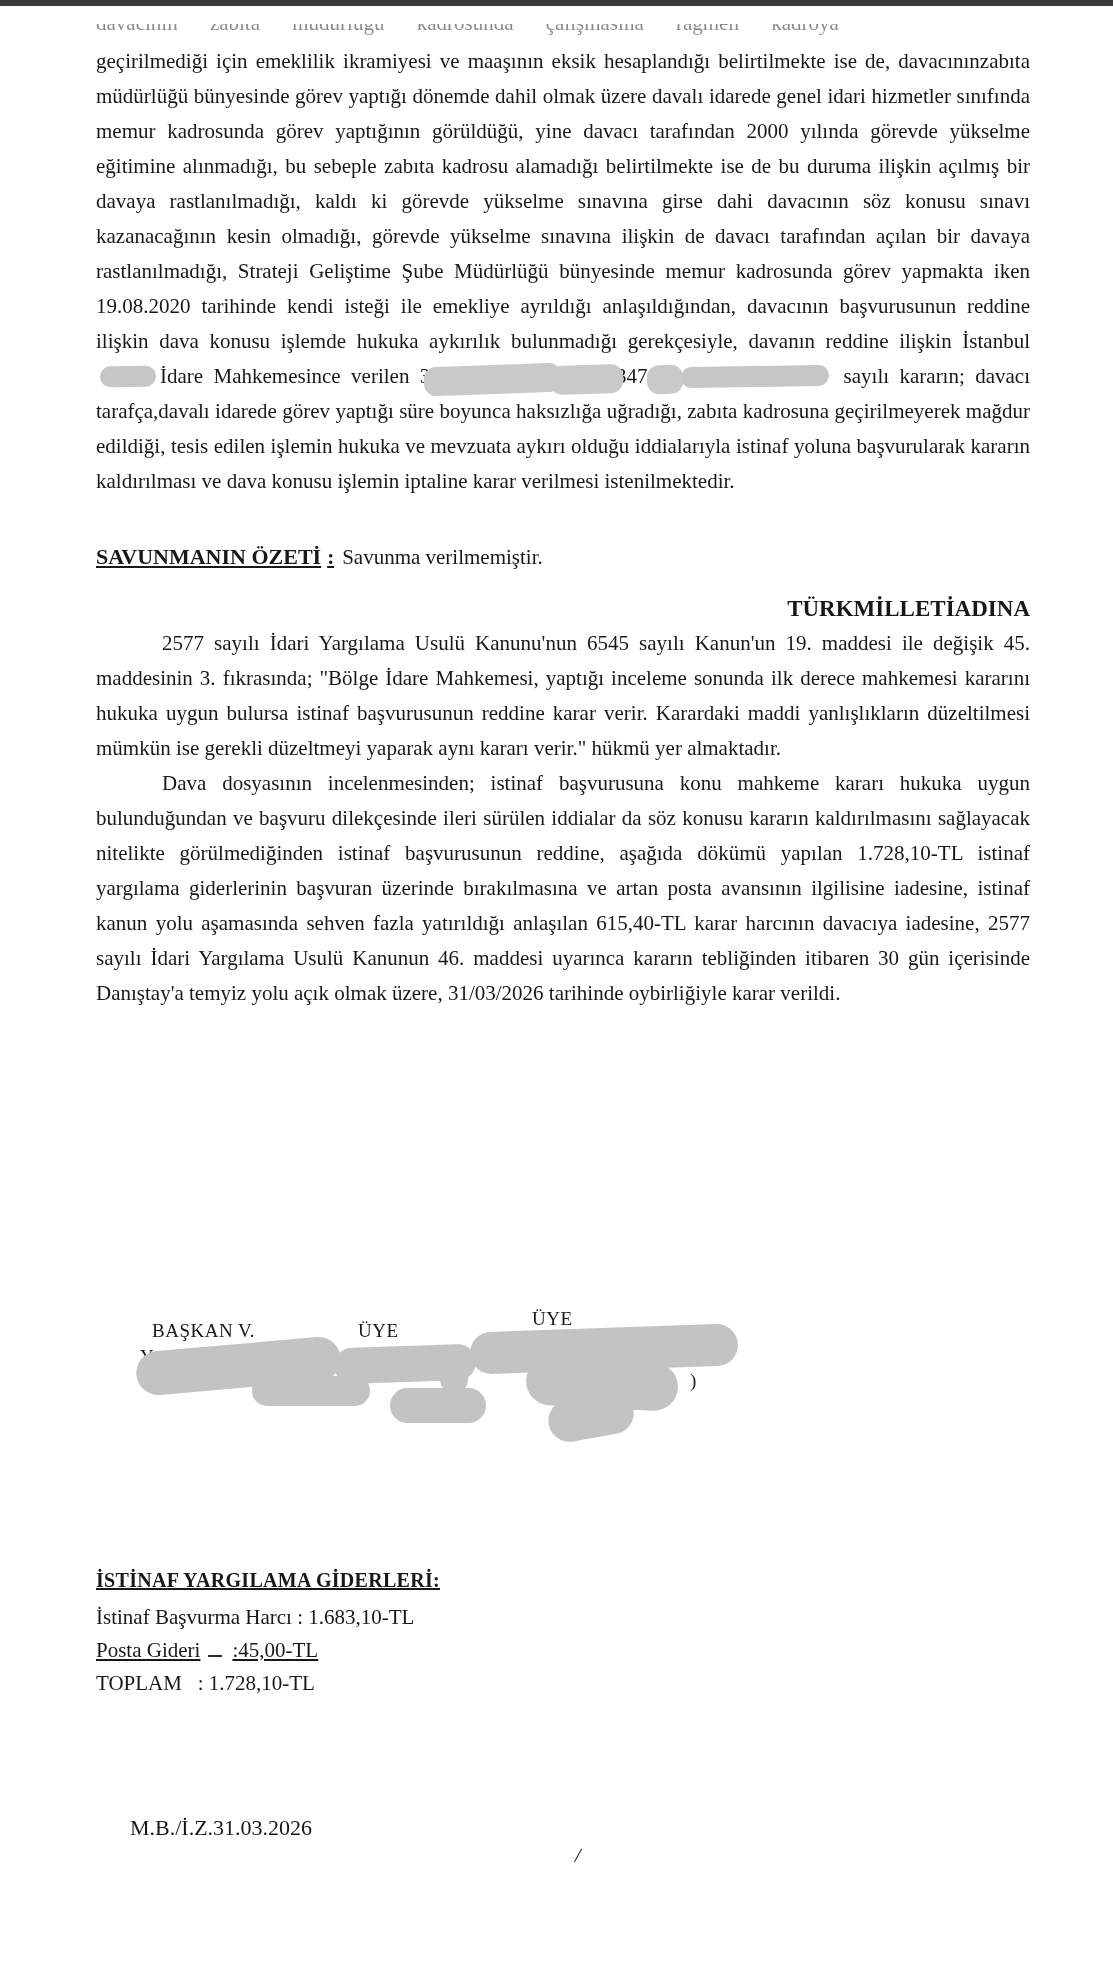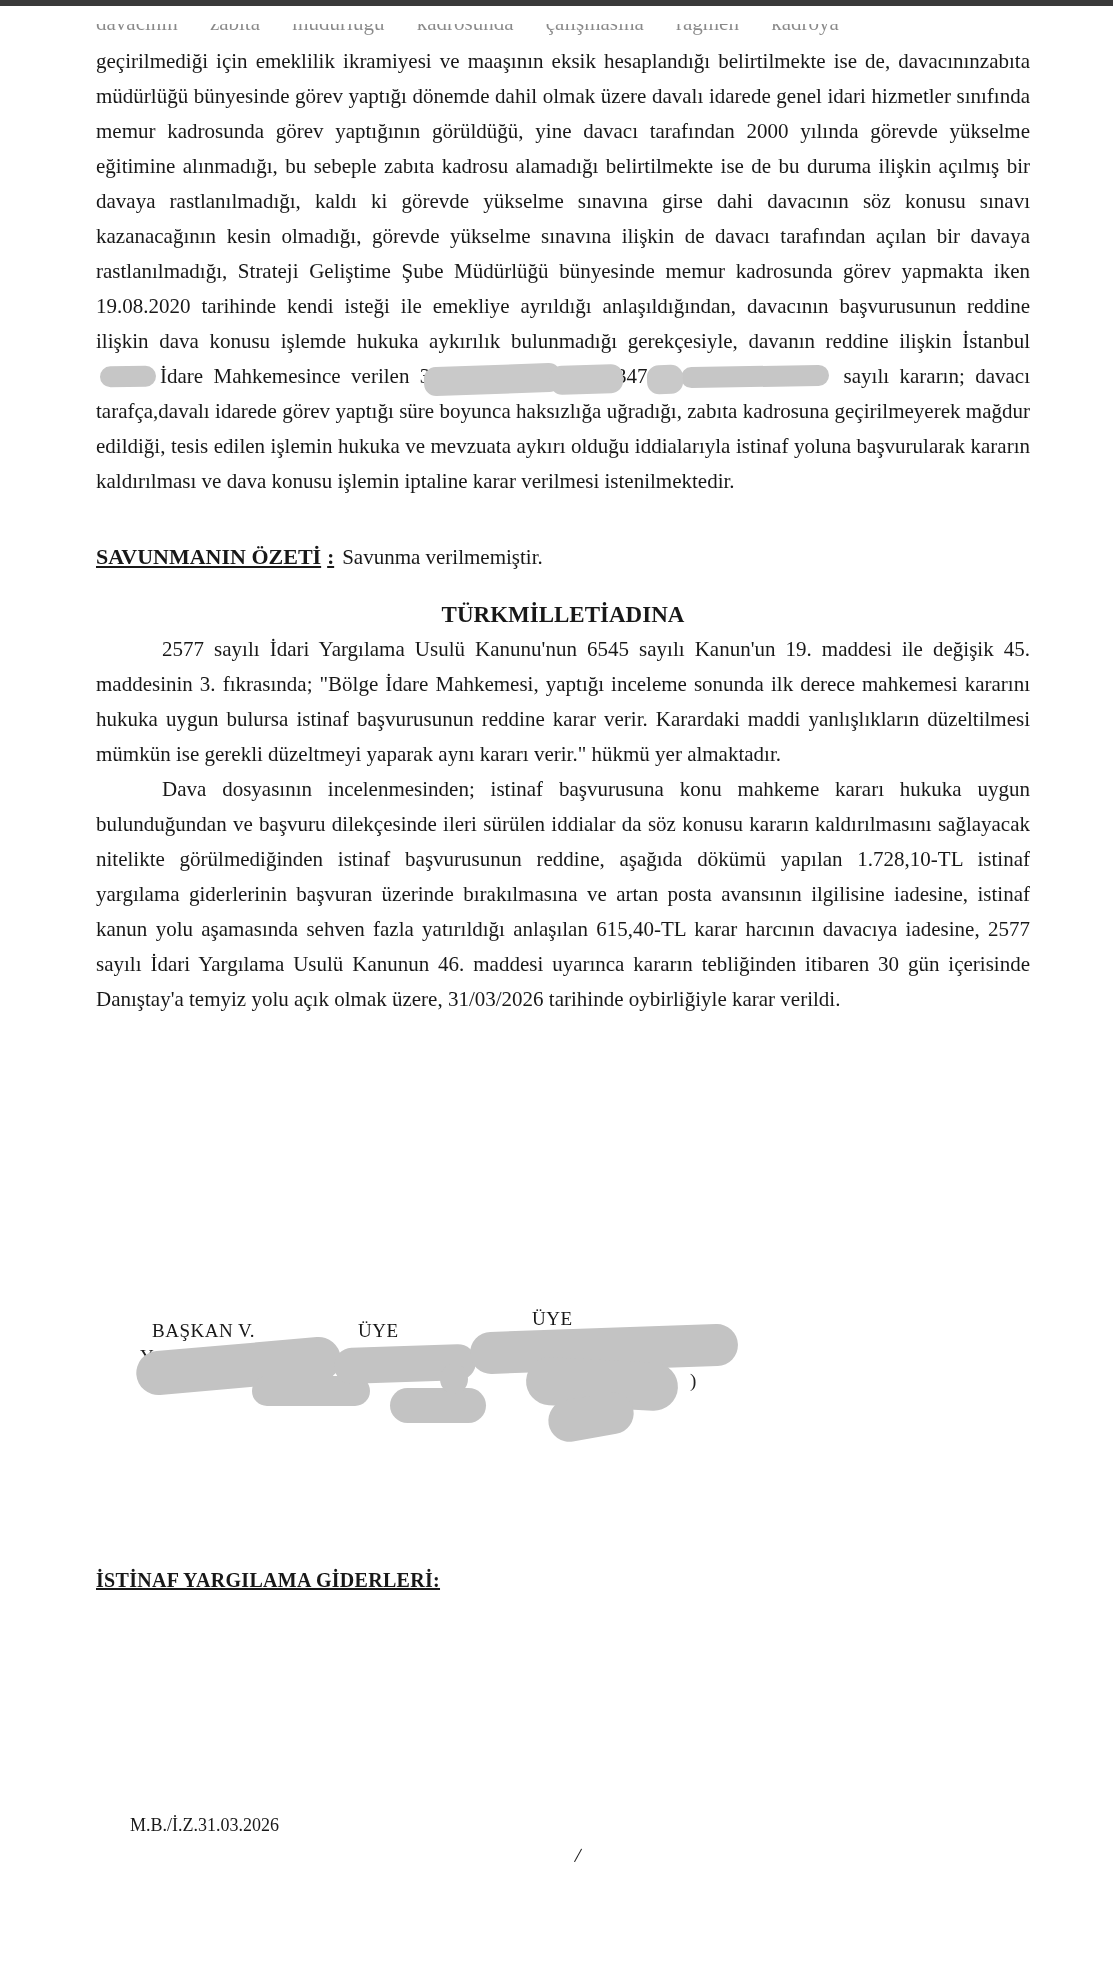--- a/index.html
+++ b/index.html
@@ -35,21 +35,21 @@
   .sm .sb{
     position:absolute; left:-8px; right:-8px; top:6px; bottom:0px;
     background:#c9c9c9; border-radius:12px; transform:rotate(-2deg); z-index:1;
   }
 
   .defense{margin-top:40px;}
   .defense .hd{font-weight:700; text-decoration:underline; font-size:22px;}
   .defense .colon{font-weight:700; text-decoration:underline; margin:0 8px 0 6px;}
 
   .center-hd{
-    margin-top:22px; text-align:center; font-weight:700; font-size:23px;
+    margin-top:16px; text-align:right; font-weight:700; font-size:23px;
   }
   .after-hd{margin-top:30px;}
 
   
   .sig{position:absolute; left:96px; top:1310px; width:934px; height:190px; font-size:19px;}
   .sig .col{position:absolute;}
   .sig .lbl{letter-spacing:.5px;}
   .blob{position:absolute; background:#c3c3c3;}
   .frag{position:absolute; font-size:19px; color:#222;}
   .c1{left:56px; top:10px;}
@@ -67,21 +67,21 @@
   .c3 .b4{left:16px; top:88px; width:86px; height:42px; border-radius:21px; transform:rotate(-10deg);}
   .c3 .f1{left:158px; top:62px;}
 
   
   .costs{position:absolute; left:96px; top:1564px; font-size:21px; line-height:33px;}
   .costs .hd{font-weight:700; font-size:20px; text-decoration:underline; margin-bottom:4px; letter-spacing:.3px;}
   .costs .row{white-space:pre;}
   .costs .row.u .lab, .costs .row.u .val{text-decoration:underline;}
   .costs .row.u .gap{display:inline-block; width:14px; border-bottom:2px solid #2a2a2a; height:14px; margin:0 10px 0 8px;}
 
-  .footer-code{position:absolute; left:130px; top:1815px; font-size:18px;}
+  .footer-code{position:absolute; left:130px; top:1815px; font-size:22px;}
   .page-mark{position:absolute; left:575px; top:1843px; font-size:21px; transform:rotate(10deg);}
 </style>
 </head>
 <body>
 
 <div class="page">
   <div class="topstrip"></div>
 
   <div class="content">
     <div class="cutline">
@@ -118,17 +118,22 @@
       <i class="blob b1"></i>
       <i class="blob b2"></i>
       <i class="blob b3"></i>
       <i class="blob b4"></i>
       <span class="frag f1">)</span>
     </div>
   </div>
 
   <div class="costs">
     <div class="hd">İSTİNAF YARGILAMA GİDERLERİ:</div>
+    <div id="cost-rows">
+        <div class="row"><span class="lab">İstinaf Başvurma Harcı</span><span class="val"> : 1.683,10-TL</span></div>
+        <div class="row u"><span class="lab">Posta Gideri</span><i class="gap"></i><span class="val">:45,00-TL</span></div>
+        <div class="row"><span class="lab">TOPLAM</span><span class="val">   : 1.728,10-TL</span></div>
+      </div>
   </div>
 
   <div class="footer-code">M.B./İ.Z.31.03.2026</div>
   <div class="page-mark">/</div>
 </div>
 
 </body></html>

